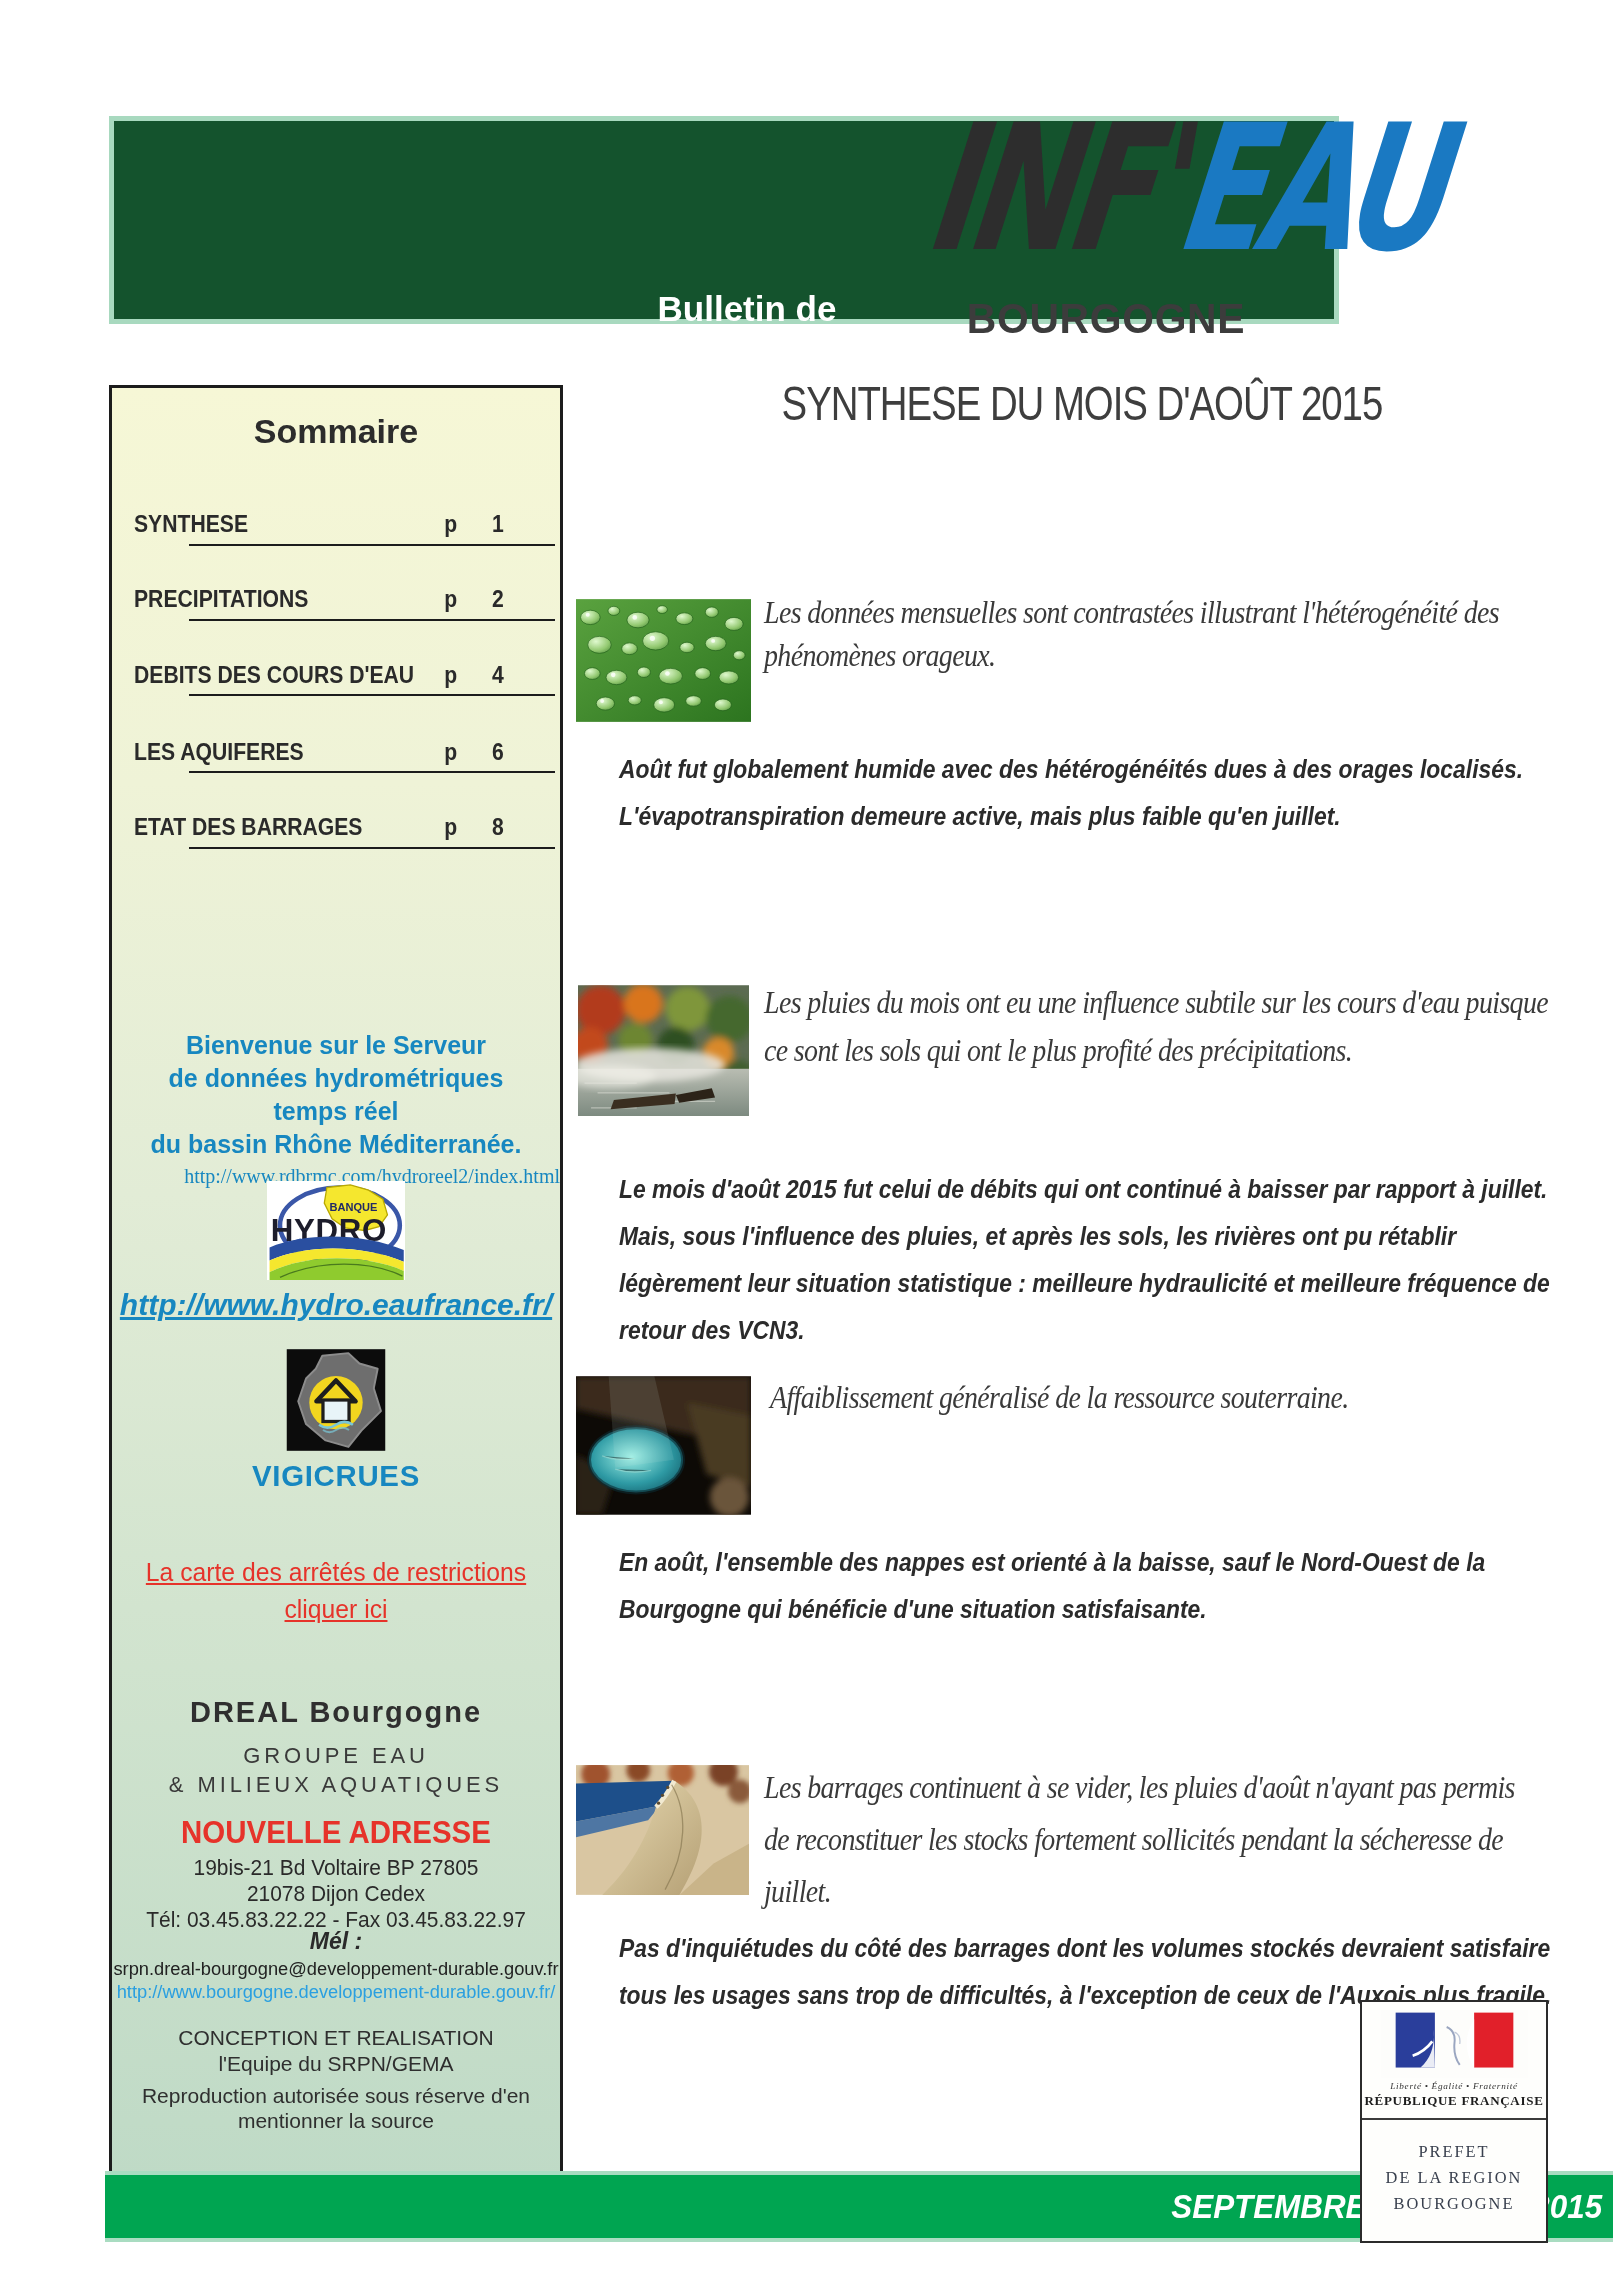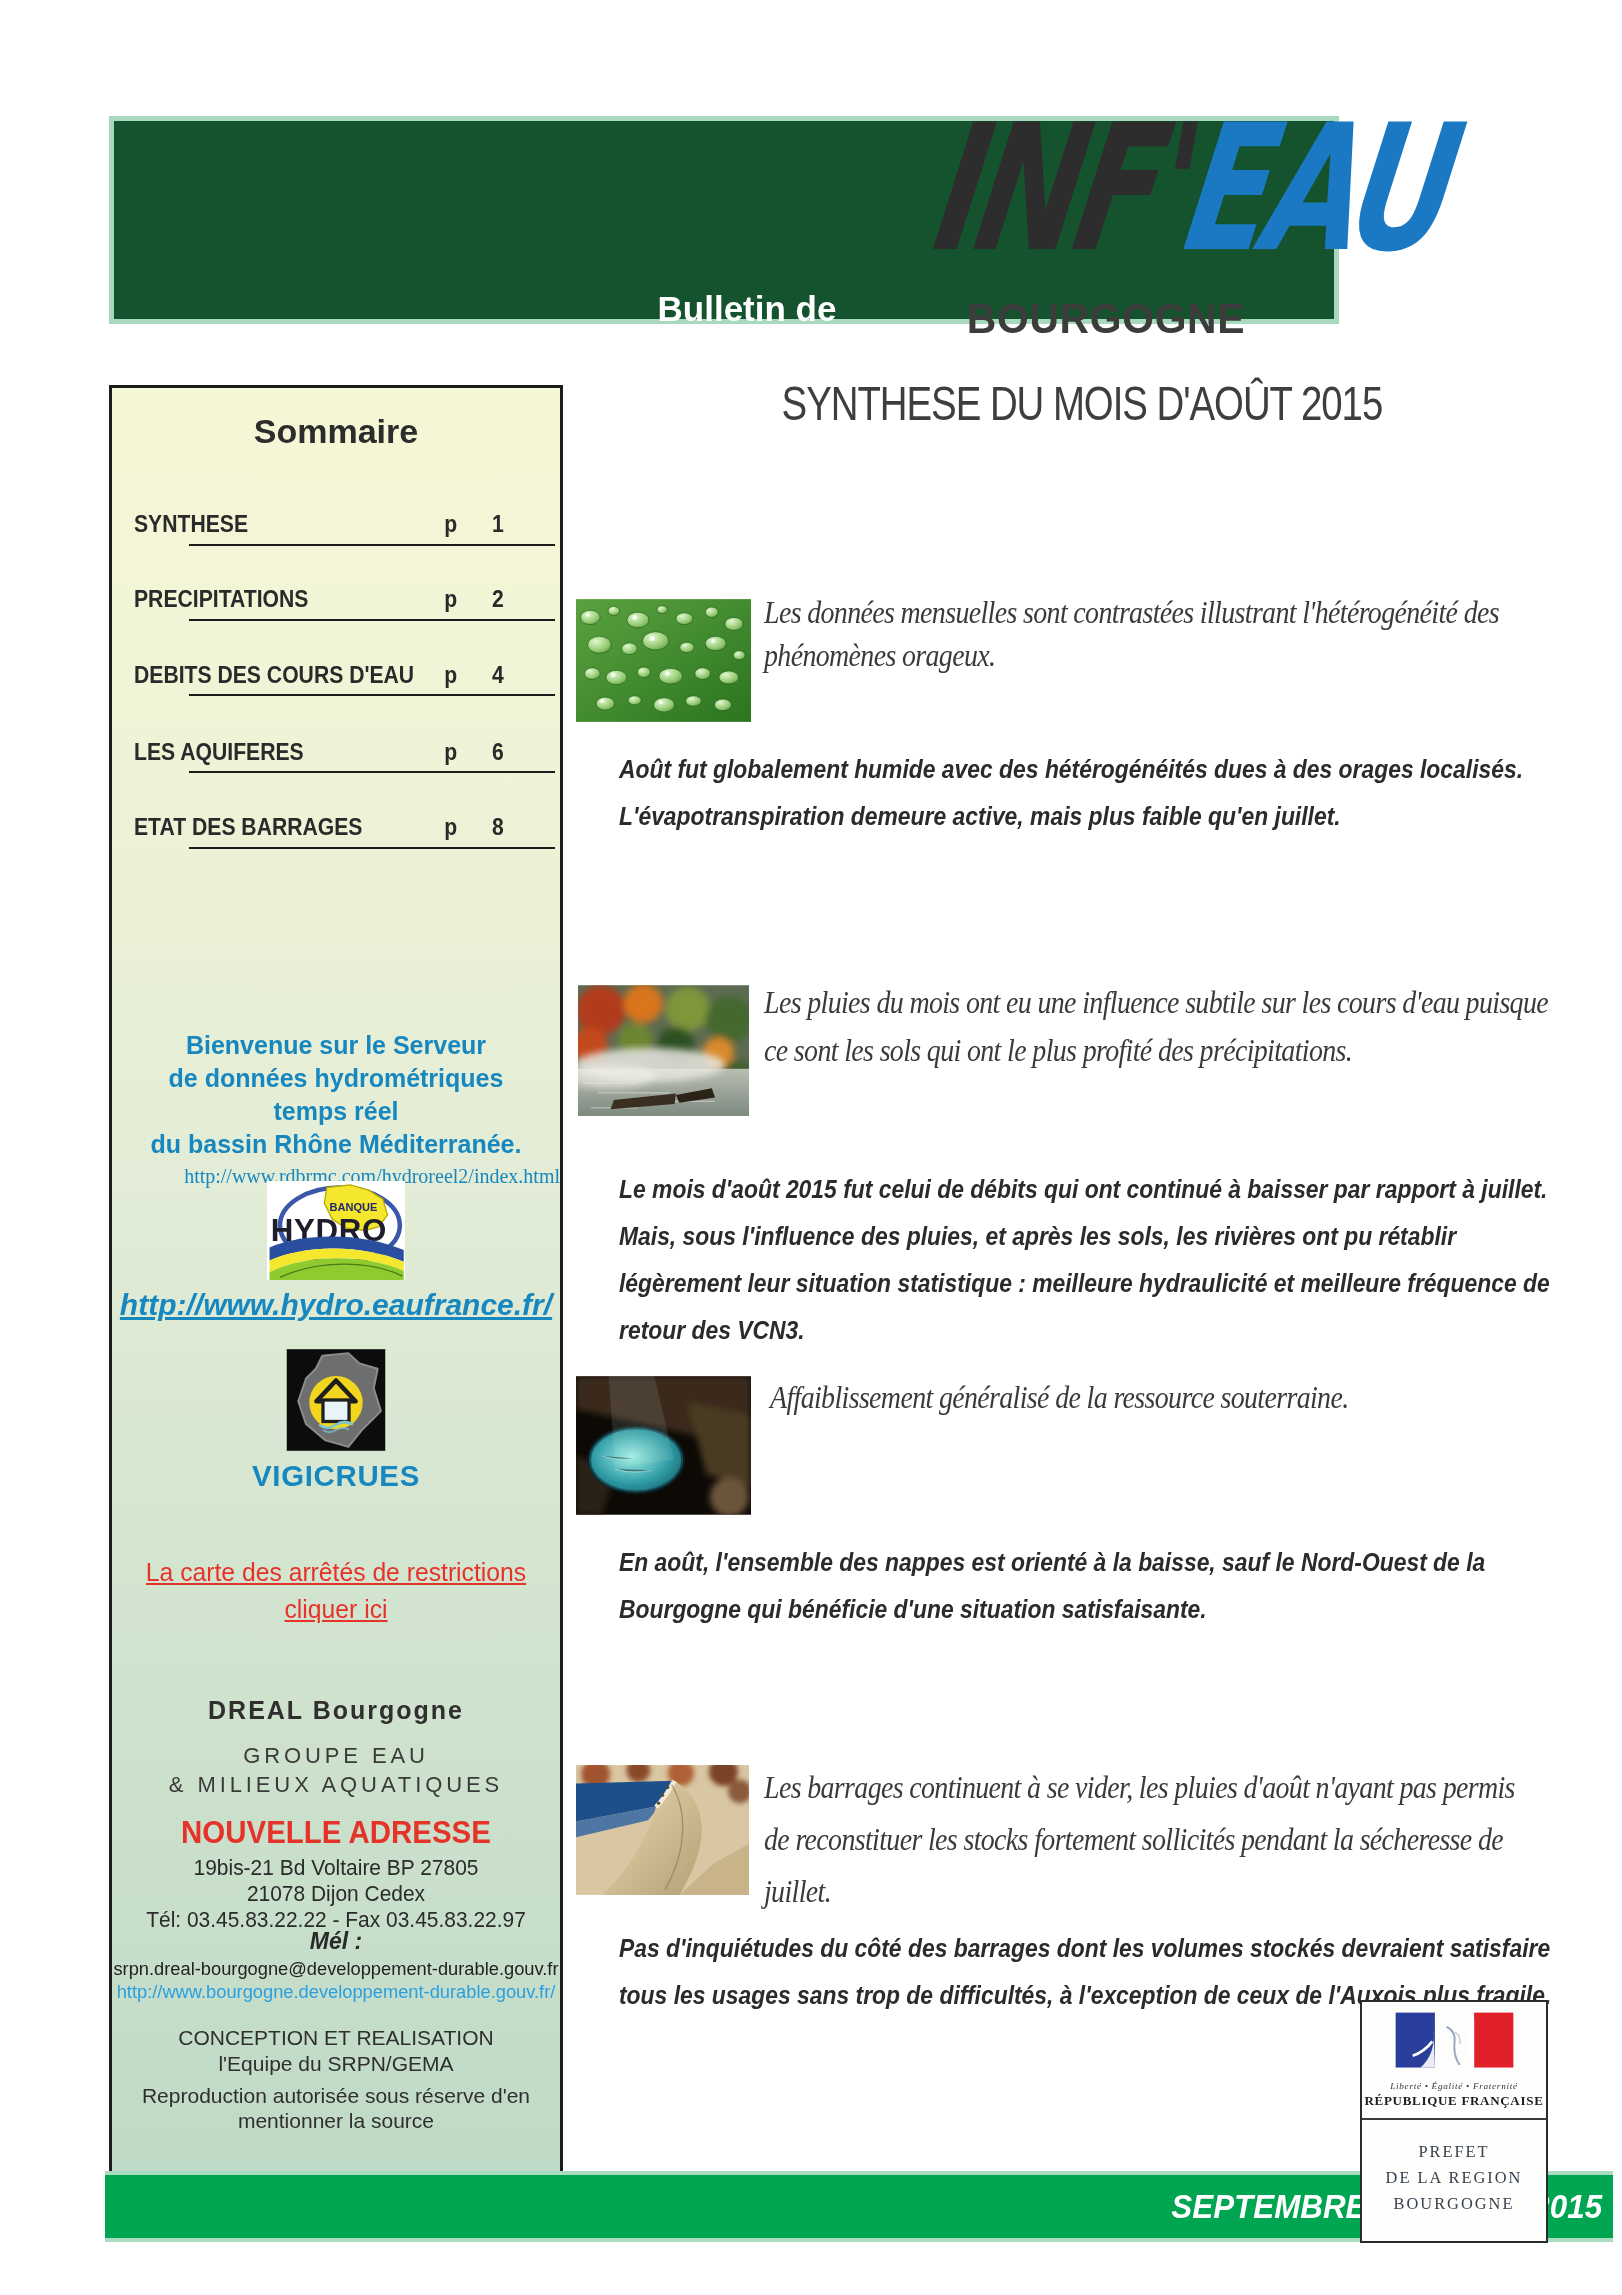--- a/index.html
+++ b/index.html
@@ -41,21 +41,21 @@
   .rdbrmc{left:0;top:777px;width:100%;text-align:right;
     font-family:"Liberation Serif",serif;font-size:20px;color:#1787c0;}
   .hydro-logo{left:50%;top:793px;transform:translateX(-50%);}
   .eaufrance{left:0;top:900px;width:100%;text-align:center;font-size:30px;
     font-weight:bold;font-style:italic;text-decoration:underline;color:#1787c0;}
   .vigicrues-logo{left:50%;top:961px;transform:translateX(-50%);}
   .vigicrues-label{left:0;top:1071px;width:100%;text-align:center;font-size:29.4px;
     font-weight:bold;color:#1787c0;letter-spacing:0.7px;}
   .restrictions{left:0;top:1166px;width:100%;text-align:center;font-size:26px;
     color:#e6332a;line-height:37px;text-decoration:underline;transform:scaleX(0.95);}
-  .dreal{left:0;top:1308px;width:100%;text-align:center;font-size:25px;
+  .dreal{left:0;top:1308px;width:100%;text-align:center;font-size:29px;
     font-weight:bold;color:#2f2f2f;letter-spacing:2px;}
   .groupe{left:0;top:1353px;width:100%;text-align:center;font-size:22px;
     color:#3a3a3a;letter-spacing:3.9px;line-height:29.4px;}
   .nouvelle{left:0;top:1427px;width:100%;text-align:center;font-size:31px;
     font-weight:bold;color:#e6332a;transform:scaleX(0.95);}
   .address{left:0;top:1467px;width:100%;text-align:center;font-size:21.6px;
     color:#2a2a2a;line-height:26px;transform:scaleX(0.97);}
   .mel{left:0;top:1540px;width:100%;text-align:center;font-size:23px;
     font-weight:bold;font-style:italic;color:#2a2a2a;}
   .email{left:0;top:1570px;width:100%;text-align:center;font-size:18.3px;color:#222;}

